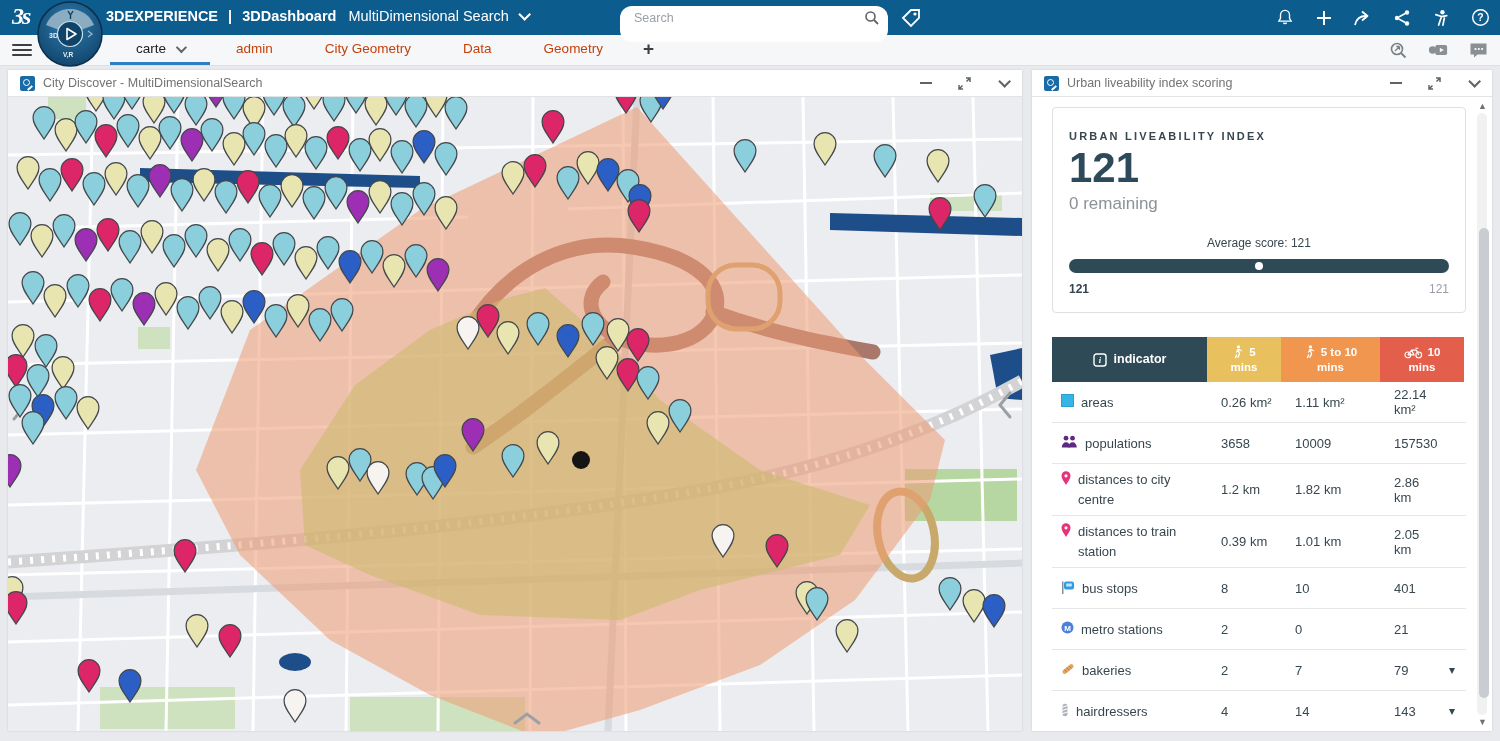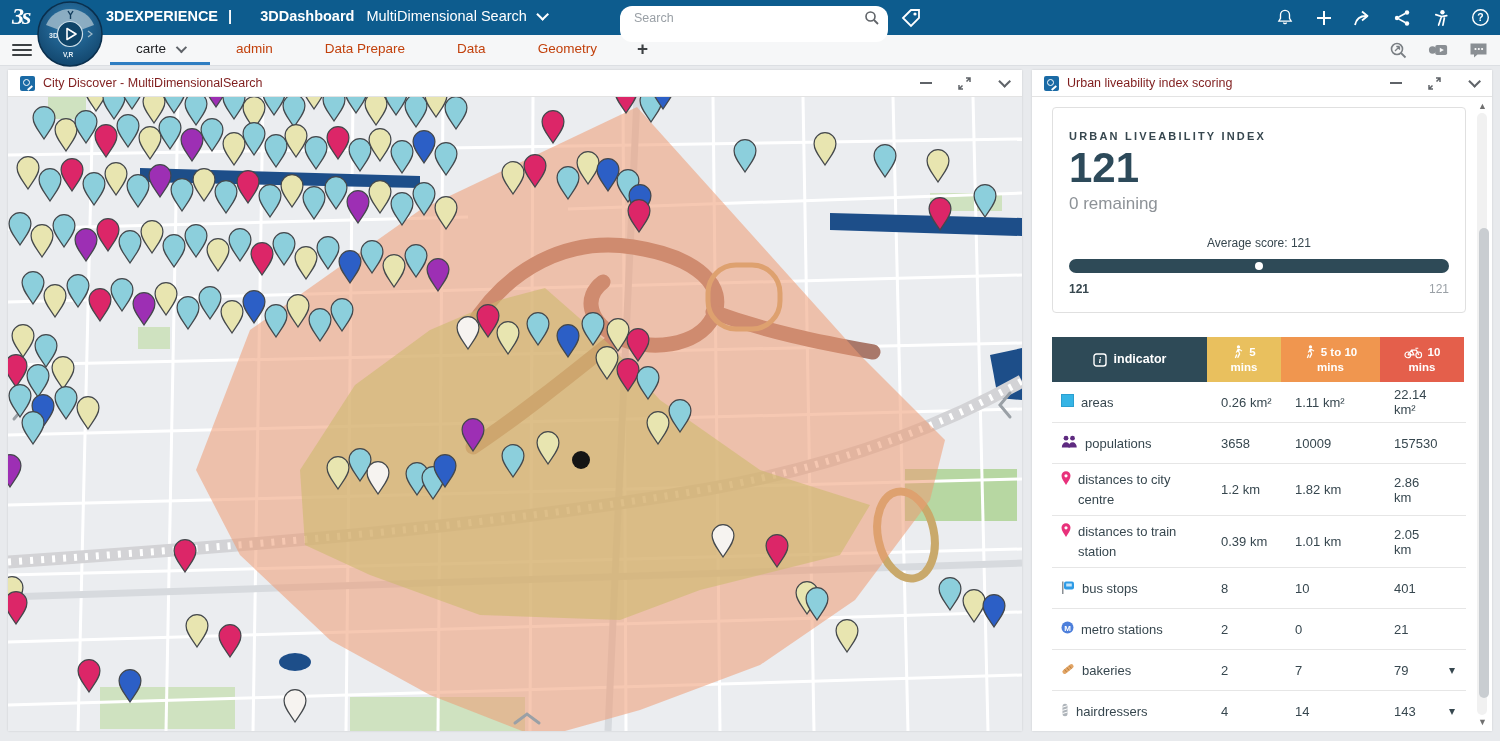--- a/index.html
+++ b/index.html
@@ -5,21 +5,21 @@
   *{box-sizing:border-box;margin:0;padding:0}
   body{width:1500px;height:741px;background:#e8eaed;font-family:"Liberation Sans",sans-serif;overflow:hidden;position:relative}
 
   
   .topbar{position:absolute;top:0;left:0;right:0;height:35px;background:#0d5c8e;color:#fff;z-index:20}
   .logo3ds{position:absolute;left:12px;top:3px;font-family:"Liberation Serif",serif;font-style:italic;font-weight:bold;font-size:24px;color:#fff;letter-spacing:-2px}
   .compass{position:absolute;left:36px;top:1px;z-index:40}
   .brand{position:absolute;left:106px;top:8px;font-size:14.5px;white-space:nowrap}
   .brand b{font-weight:bold}
   .brand .lt{font-weight:bold}
-  .brand .dash{font-weight:bold;margin-left:24px}
+  .brand .dash{font-weight:bold;margin-left:6px}
   .brand .dname{font-weight:normal;margin-left:8px}
   .brand .chev{display:inline-block;margin-left:5px;width:9px;height:9px;border-right:2px solid #fff;border-bottom:2px solid #fff;transform:rotate(45deg) translateY(-3px)}
   .searchpill{position:absolute;left:620px;top:6px;width:268px;height:36px;background:#fff;border-radius:12px;display:flex;align-items:center;padding:0 8px 12px 14px}
   .searchpill input{border:none;outline:none;flex:1;font-size:12.5px;color:#333;background:transparent}
   .searchpill input::placeholder{color:#9aa0a6}
   .topbar-right{position:absolute;right:10px;top:0;height:35px;display:flex;align-items:center;gap:19px}
   .tbicon{width:20px;height:20px;display:flex;align-items:center;justify-content:center;cursor:pointer}
   .tagicon{position:absolute;left:900px;top:7px;width:22px;height:22px;cursor:pointer}
 
   
@@ -32,21 +32,21 @@
   .tab .tchev{width:8px;height:8px;border-right:2px solid #5f6368;border-bottom:2px solid #5f6368;transform:rotate(45deg) translateY(-2px)}
   .tab.addtab{font-size:19px;color:#3c4043;font-weight:bold;padding:0 14px}
   .tabbar-right{position:absolute;right:12px;top:0;height:30px;display:flex;align-items:center;gap:20px}
   .gicon{width:20px;height:18px;cursor:pointer;display:flex;align-items:center;justify-content:center}
 
   
   .panel{position:absolute;top:70px;bottom:10px;background:#fff;box-shadow:0 0 2px rgba(0,0,0,.12)}
   .panel.left{left:8px;width:1014px}
   .panel.right{left:1032px;width:460px}
   .phead{height:27px;border-bottom:1px solid #e3e3e3;display:flex;align-items:center;padding:0 12px;gap:8px}
-  .ptitle{font-size:12.5px;color:#7f1d1d}
+  .ptitle{font-size:12.5px;color:#737373}
   .appicon{width:15px;height:15px;background:#1a6aa5;border-radius:2px;position:relative;flex:0 0 auto}
   .appicon::after{content:"";position:absolute;left:3px;top:3px;width:5px;height:5px;border:1.5px solid #fff;border-radius:50%}
   .appicon::before{content:"";position:absolute;right:2px;bottom:2px;width:6px;height:2px;background:#fff;transform:rotate(-40deg)}
   .wincontrols{margin-left:auto;display:flex;align-items:center;gap:22px}
   .wc{cursor:pointer;display:flex;align-items:center;justify-content:center;width:16px;height:16px}
   .minbar{width:12px;height:2px;background:#5f6368}
   .pchev{width:9px;height:9px;border-right:2px solid #5f6368;border-bottom:2px solid #5f6368;transform:rotate(45deg) translateY(-3px)}
 
   
   .map-wrap{position:absolute;top:27px;left:0;right:0;bottom:0;overflow:hidden}
@@ -177,21 +177,21 @@
     </div>
   <div class="tabs">
     <div class="tab active">
         <span>carte</span>
         <span class="tchev"></span>
       </div>
     <div class="tab">
         <span>admin</span>
       </div>
     <div class="tab">
-        <span>Data Prepare</span>
+        <span>City Geometry</span>
       </div>
     <div class="tab">
         <span>Data</span>
       </div>
     <div class="tab">
         <span>Geometry</span>
       </div>
     <div class="tab addtab">
         <span>+</span>
       </div>

